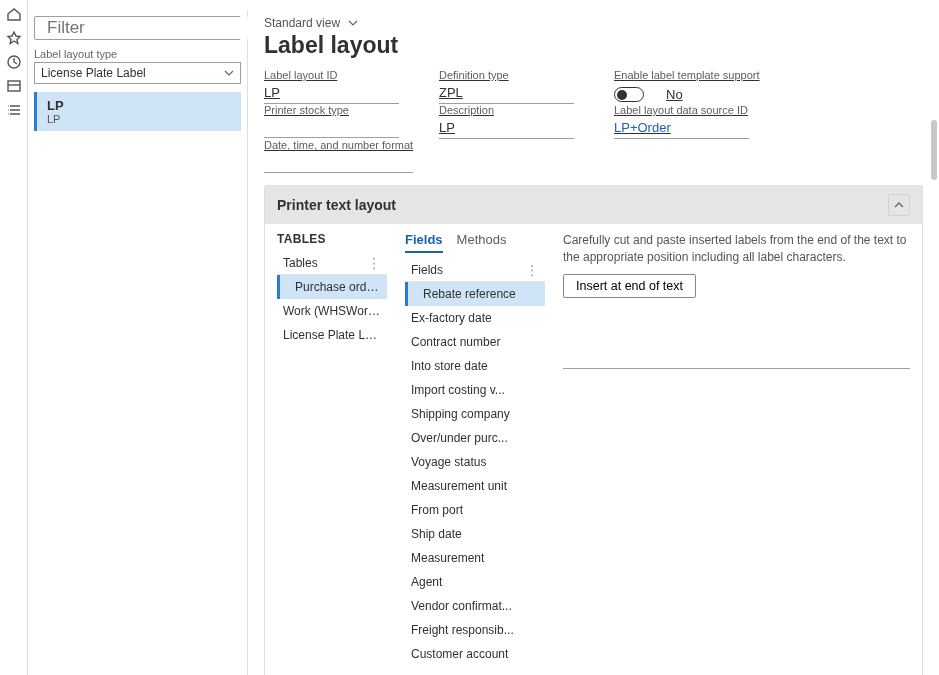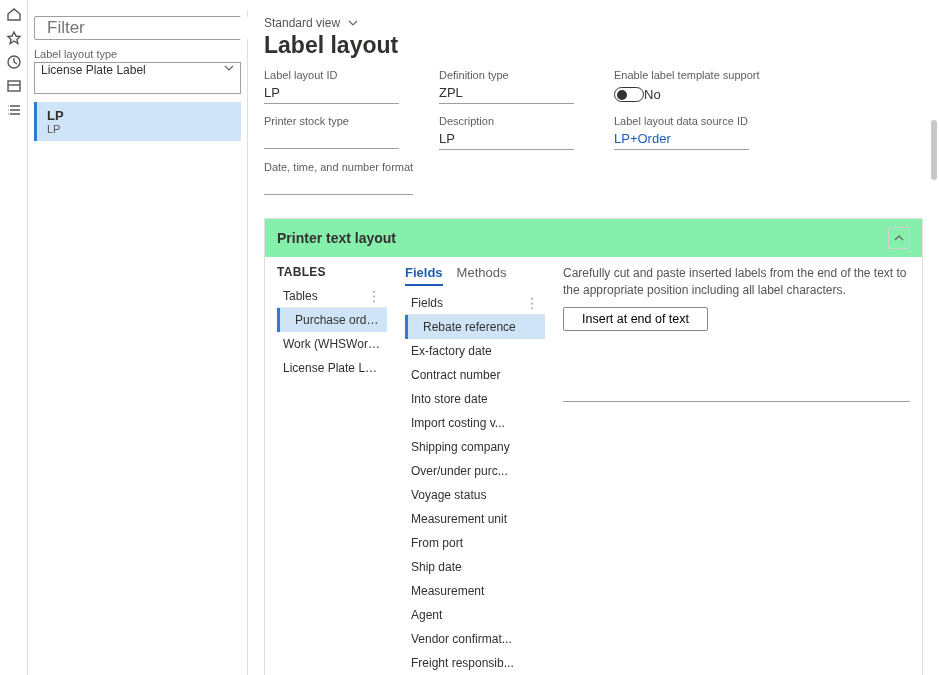--- a/index.html
+++ b/index.html
@@ -13,63 +13,63 @@
   
   .cmd-bar { position: absolute; top: 0; left: 28px; right: 0; height: 10px; display: flex; align-items: center; padding: 0 8px; gap: 10px; font-size: 12px; color: #555; }
   
   .main { flex: 1; display: flex; margin-top: 10px; min-height:0; }
   
   
   .left-panel { width: 220px; border-right: 1px solid #e1dfdd; padding: 6px 6px 0 6px; display:flex; flex-direction:column; }
   .filter-box { display:flex; align-items:center; border:1px solid #a19f9d; border-radius:2px; height:24px; padding:0 6px; gap:4px; }
   .filter-box input { border:none; outline:none; flex:1; font-size:17px; color:#666; }
   .label-type-label { font-size:11px; color:#666; margin-top:8px; margin-bottom:2px; }
-  .dropdown { border:1px solid #a19f9d; height:32px; display:flex; align-items:flex-start; padding:0 6px; font-size:12px; justify-content:space-between; cursor:pointer; }
+  .dropdown { border:1px solid #a19f9d; height:22px; display:flex; align-items:center; padding:0 6px; font-size:12px; justify-content:space-between; cursor:pointer; }
   .record-list { margin-top:8px; }
   .record-item { padding:6px 10px; border-left:3px solid #2b7cd3; background:#cfe4f7; cursor:pointer; }
   .record-item .title { font-weight:600; font-size:13px; }
   .record-item .sub { font-size:11px; color:#555; }
   
   
   .content { flex:1; overflow:auto; padding: 6px 16px 0 16px; min-width:0; }
   .view-select { font-size:12px; color:#555; display:flex; align-items:center; gap:8px; cursor:pointer; }
   .page-title { font-size:23px; font-weight:600; margin: 2px 0 10px 0; }
   
   .field-grid { display:flex; flex-wrap:wrap; gap: 0 40px; margin-bottom: 12px; }
-  .field-col { min-width: 135px; margin-bottom:11px; }
+  .field-col { min-width: 135px; margin-bottom:0;text-decoration:underline; }
   .field-label { font-size:11px; color:#605e5c; margin-bottom:4px; }
   .field-value { font-size:13px; color:#323130; padding-bottom:3px; border-bottom:1px solid #a19f9d; min-height:18px; }
   .field-value.link { color:#1a5fb4; cursor:pointer; }
   .field-value.blank { border-bottom:1px solid #a19f9d; min-width:100px; }
-  .toggle-row { display:flex; align-items:center; gap:0; padding-top:2px; }
+  .toggle-row { display:flex; align-items:center; gap:22px; padding-top:2px; }
   .toggle { width:30px; height:15px; border:1px solid #333; border-radius:8px; position:relative; cursor:pointer; }
   .toggle::after { content:""; position:absolute; left:2px; top:1.5px; width:10px; height:10px; background:#333; border-radius:50%; }
   
   
   .panel { border:1px solid #e1dfdd; border-radius:2px; margin-bottom:16px; }
-  .panel-header { display:flex; align-items:center; justify-content:space-between; padding:8px 12px; font-size:14px; font-weight:600; background:#86efac; cursor:pointer; }
+  .panel-header { display:flex; align-items:center; justify-content:space-between; padding:8px 12px; font-size:14px; font-weight:600; background:#e5e5e5; cursor:pointer; }
   .panel-body { padding: 8px 12px 12px 12px; display:flex; gap: 18px; min-height:0; }
   .chevron { width:22px; height:22px; border:1px solid #d1d1d1; border-radius:2px; display:flex; align-items:center; justify-content:center; cursor:pointer; }
   
   .tables-col { width: 110px; }
   .tables-title { font-weight:700; font-size:12px; text-transform:uppercase; letter-spacing:.3px; margin-bottom:6px; }
   .grid-header { font-size:12px; color:#323130; padding:4px 6px; display:flex; justify-content:space-between; align-items:center; border-bottom:1px solid #e5e5e5; cursor:pointer; }
   .grid-row { font-size:12px; padding:5px 6px; cursor:pointer; white-space:nowrap; overflow:hidden; text-overflow:ellipsis; }
   .grid-row.selected { background:#cfe4f7; border-left:3px solid #2b7cd3; padding-left:15px; }
   
   .fields-col { width: 140px; }
   .tabs { display:flex; gap:14px; font-size:13px; margin-bottom:6px; }
   .tab { padding-bottom:4px; cursor:pointer; color:#605e5c; }
   .tab.active { color:#1a5fb4; border-bottom:2px solid #1a5fb4; font-weight:600; }
   .fields-list { border:none; max-height:480px; overflow-y:auto; }
   .fields-list .grid-row { font-size:12px; }
   
   .text-layout-col { flex:1; min-width:0; }
   .help-text { font-size:12px; color:#555; margin-bottom:8px; line-height:1.4; }
-  .insert-btn { border:1px solid #8a8886; background:#fff; padding:4px 18px; font-size:12.5px; cursor:pointer; border-radius:2px; }
+  .insert-btn { border:1px solid #8a8886; background:#fff; padding:4px 12px; font-size:12.5px; cursor:pointer; border-radius:2px; }
   .textarea-underline { margin-top:70px; border-bottom:1px solid #a19f9d; height:1px; }
 
   .kebab { color:#999; cursor:pointer; font-size:14px; line-height:1; }
   .scrollbar-placeholder { position:absolute; right:2px; top:120px; width:6px; height:60px; background:#c8c8c8; border-radius:3px; }
 </style>
 </head>
 <body>
 
 <div class="app">
 

